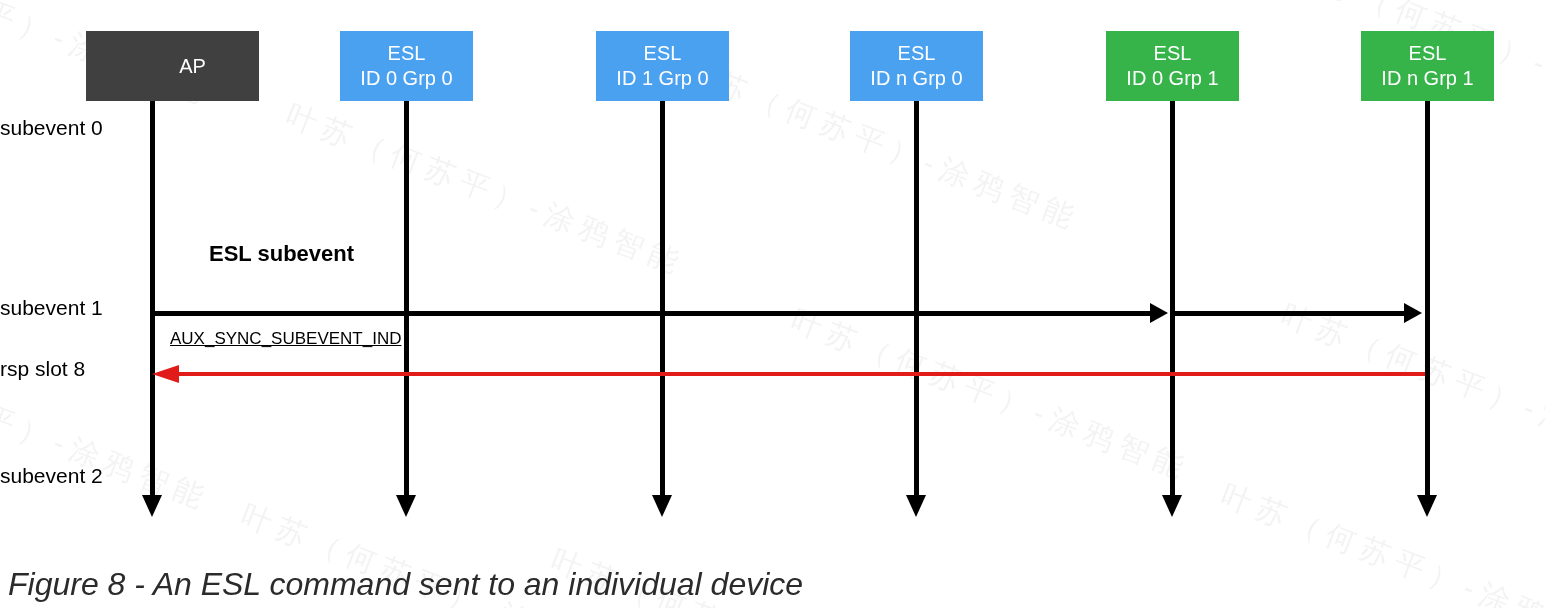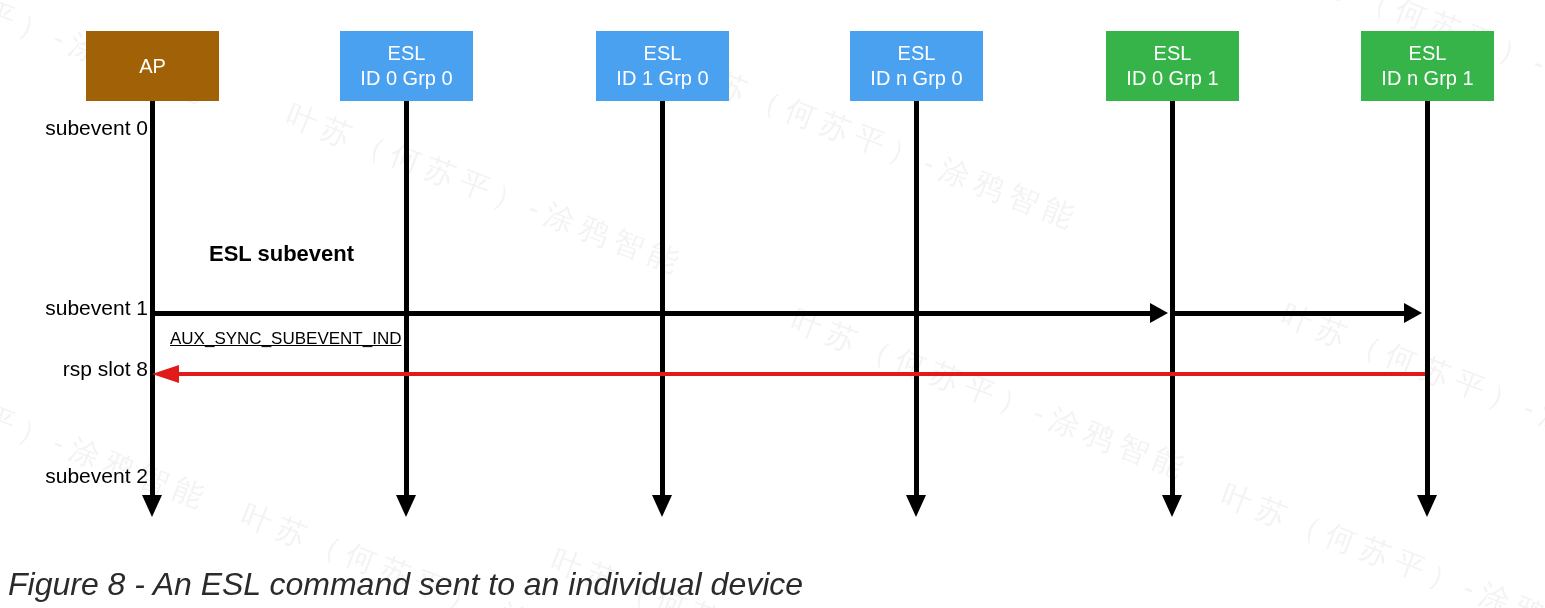--- a/index.html
+++ b/index.html
@@ -25,35 +25,35 @@
   }
   
   .actor{
     position:absolute;top:31px;
     width:133px;height:70px;
     display:flex;flex-direction:column;
     align-items:center;justify-content:center;
     color:#fff;font-size:20px;line-height:25px;
     text-align:center;
   }
-  .c-ap{background:#a16207;}
+  .c-ap{background:#404040;padding-left:40px;}
   .c-blue{background:#49a1f0;}
   .c-green{background:#36b44a;}
   
   .lifeline{position:absolute;top:101px;width:5px;height:395px;background:#000;}
   .ll-arrow{
     position:absolute;top:495px;width:0;height:0;
     border-left:10px solid transparent;
     border-right:10px solid transparent;
     border-top:22px solid #000;
   }
   
   .row-label{
     position:absolute;left:0;width:148px;
-    text-align:right;font-size:21px;line-height:26px;color:#000;
+    text-align:left;font-size:21px;line-height:26px;color:#000;
   }
   
   .msg-line{position:absolute;height:5px;background:#000;}
   .arr-right{
     position:absolute;width:0;height:0;
     border-top:10px solid transparent;
     border-bottom:10px solid transparent;
     border-left:18px solid #000;
   }
   .rsp-line{position:absolute;height:4px;background:#e11a1a;}

